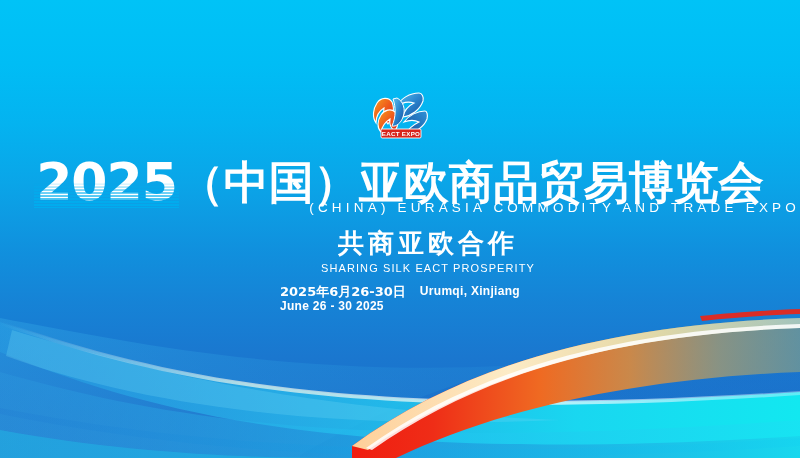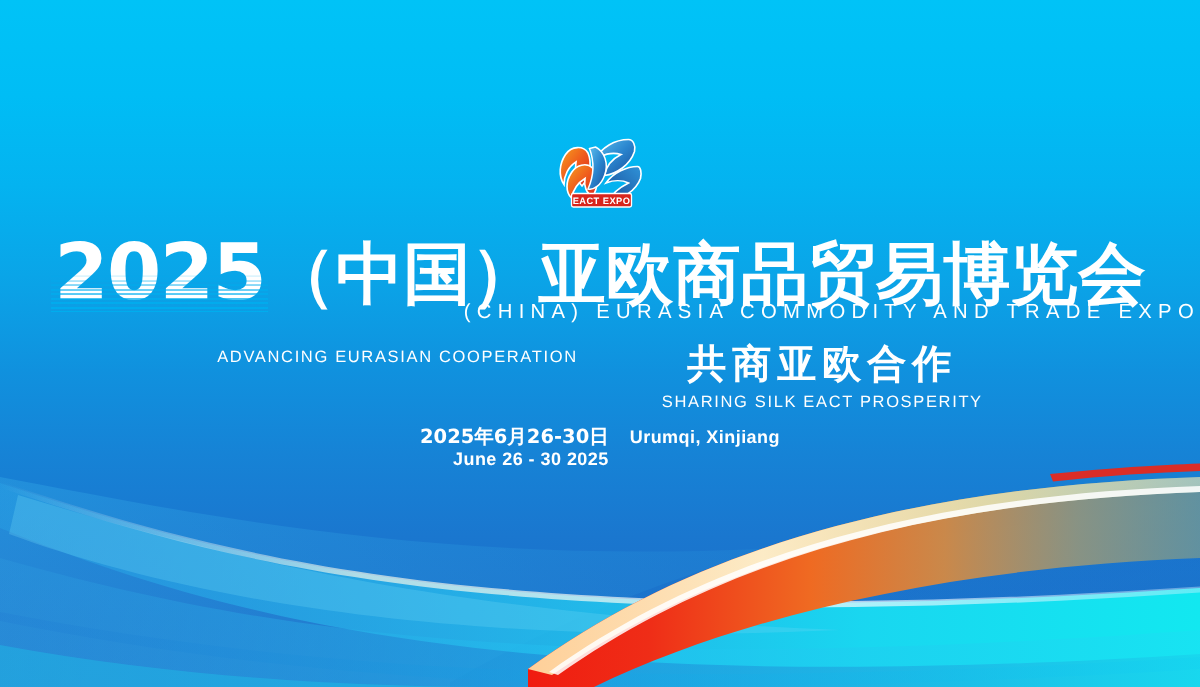--- a/index.html
+++ b/index.html
@@ -111,21 +111,21 @@
     line-height:13px;
     white-space:nowrap;
   }
 
   
   .meta{
     position:absolute;left:0;right:0;top:284px;
     display:flex;justify-content:center;align-items:flex-start;
     gap:14px;
   }
-  .meta-col{text-align:right;}
+  .meta-col{text-align:left;}
   .meta-col .zh{
     font-size:13px;font-weight:bold;color:#ffffff;
     line-height:15px;white-space:nowrap;
     font-family:"DejaVu Sans","Liberation Sans",sans-serif;
   }
   .meta-col .en{
     font-size:12px;font-weight:bold;color:#ffffff;
     line-height:15px;white-space:nowrap;letter-spacing:.3px;
   }
 </style>
@@ -260,21 +260,20 @@
         <span>2025</span>
         <span class="stripes"></span>
       </span>
       <span class="zh-main">（中国）亚欧商品贸易博览会</span>
     </div>
 
     <div class="en-main">(CHINA) EURASIA COMMODITY AND TRADE EXPO</div>
 
     <div class="slogans">
       <div class="slogan">
-        <div class="en">ADVANCING EURASIAN COOPERATION</div>
       </div>
       <div class="slogan">
         <div class="zh">共商亚欧合作</div>
         <div class="en">SHARING SILK EACT PROSPERITY</div>
       </div>
     </div>
 
     <div class="meta">
       <div class="meta-col">
         <div class="zh">2025年6月26-30日</div>

